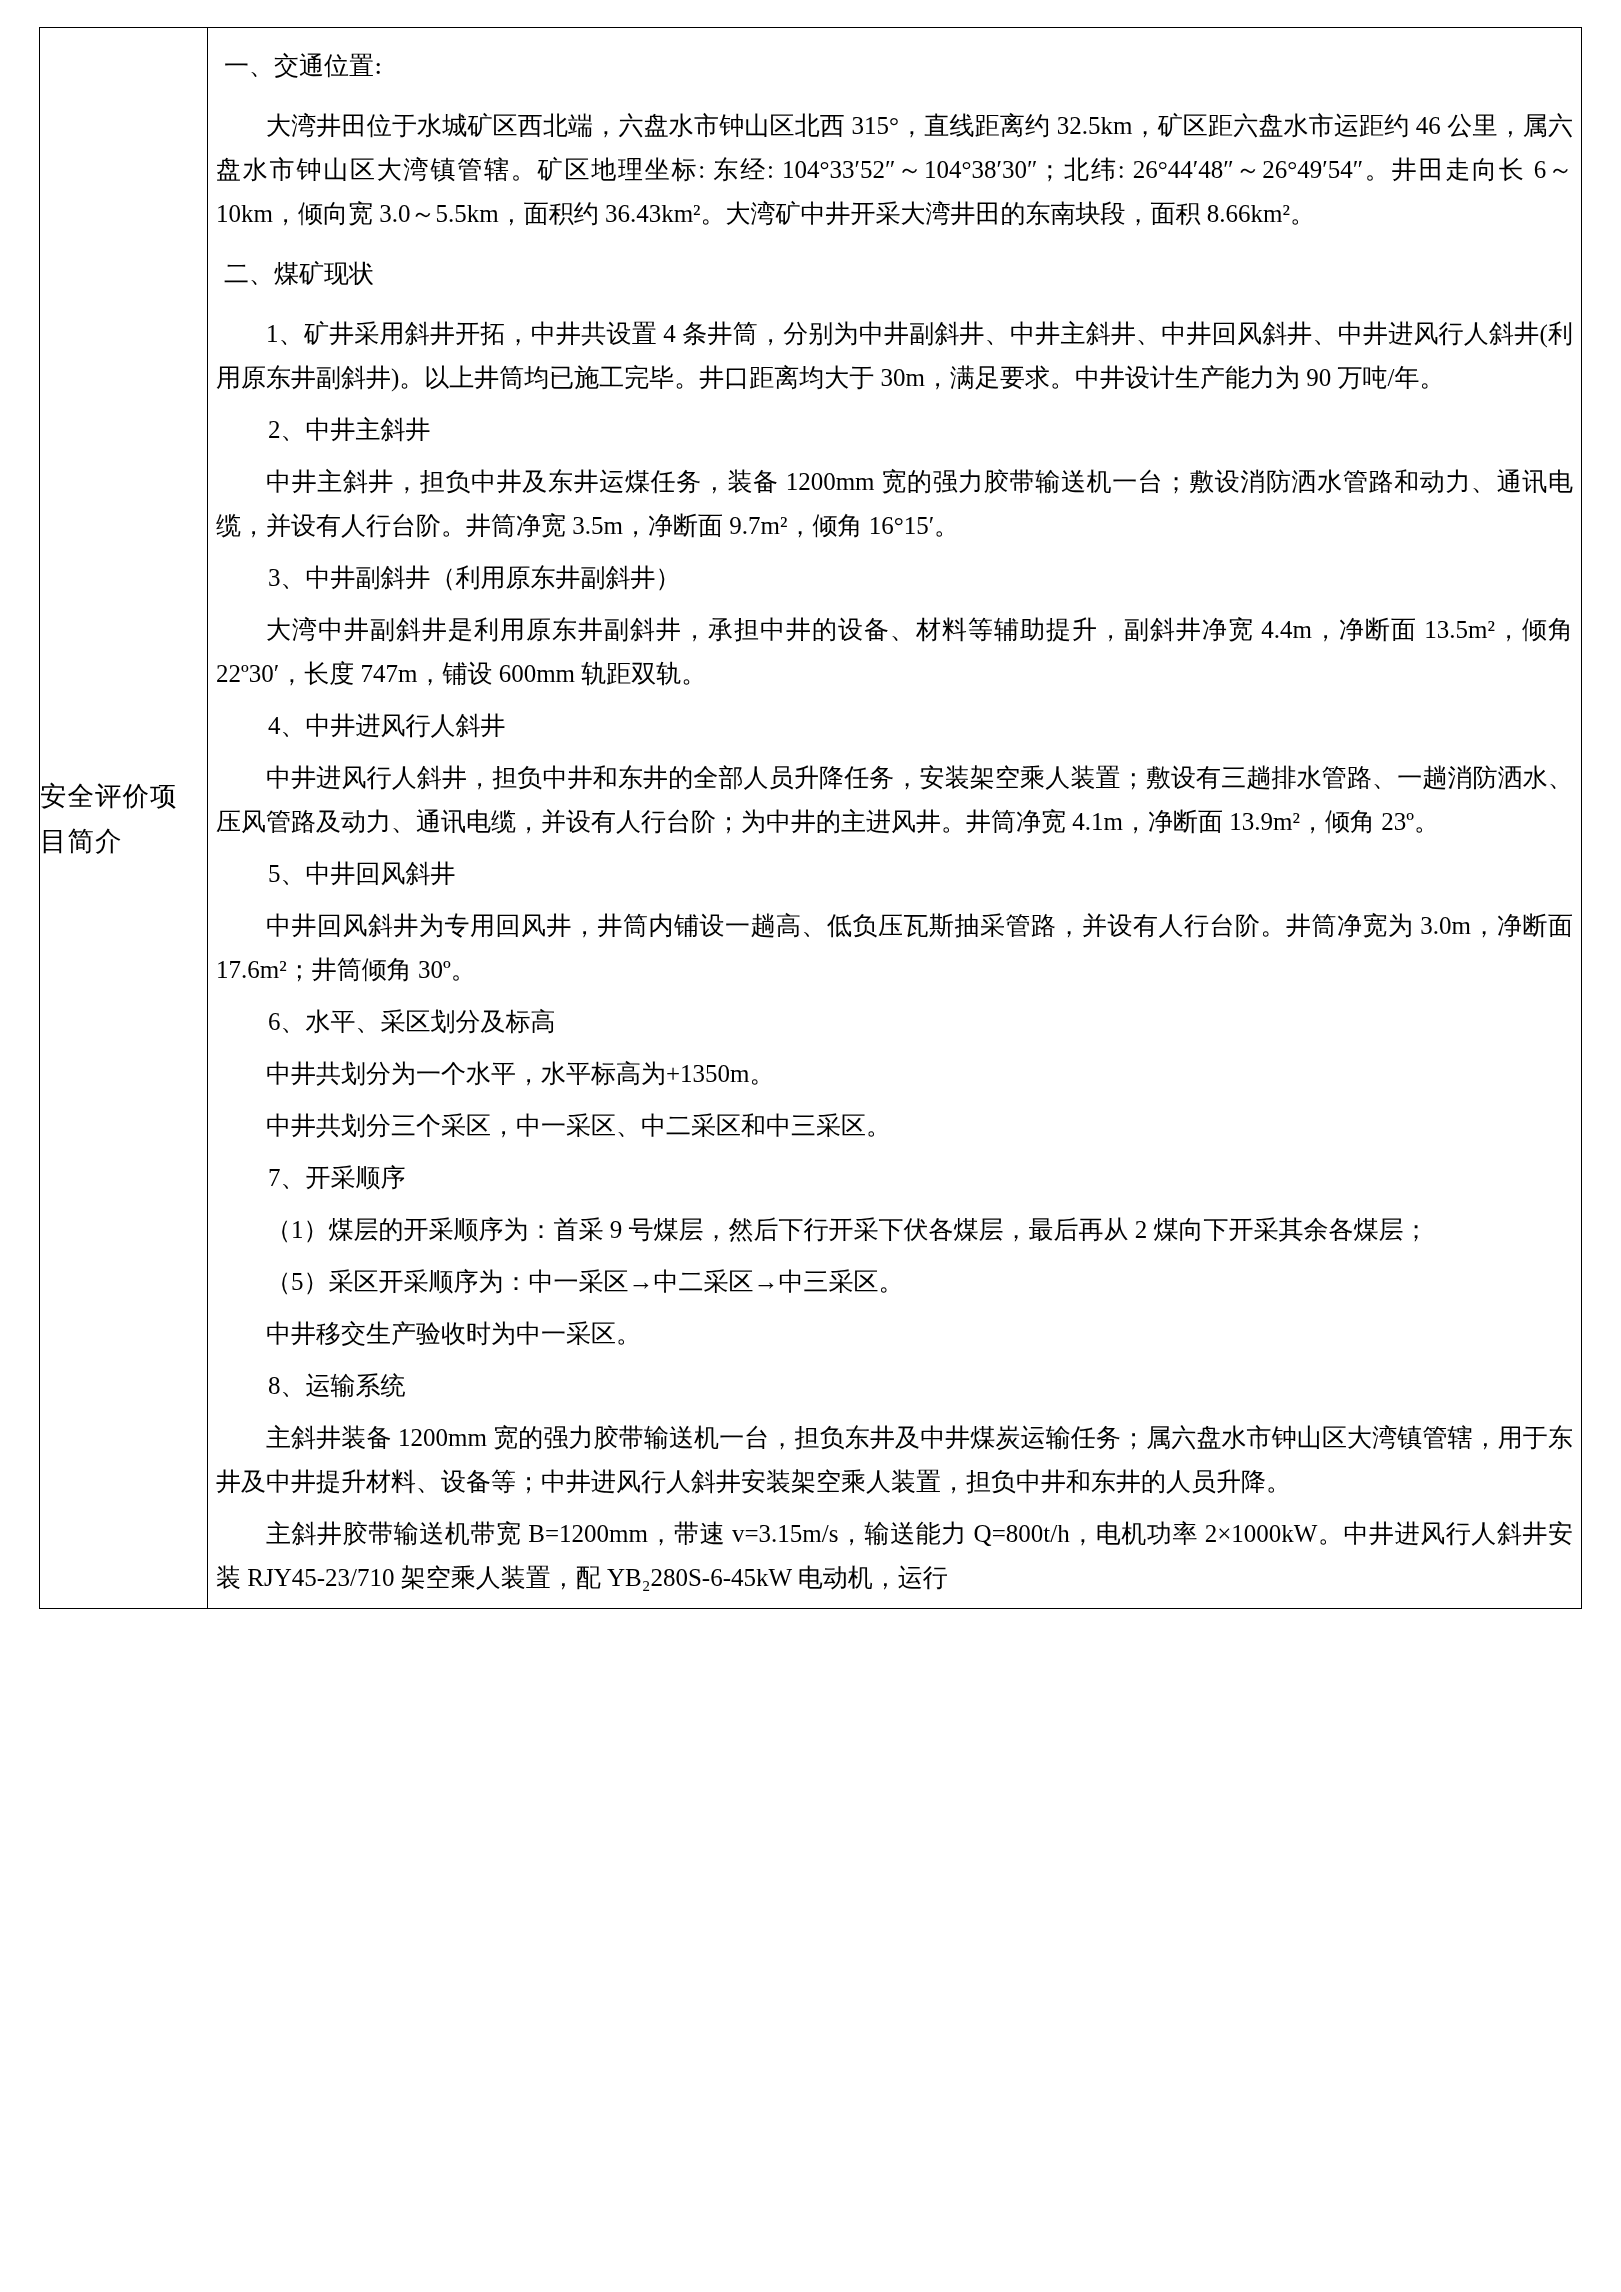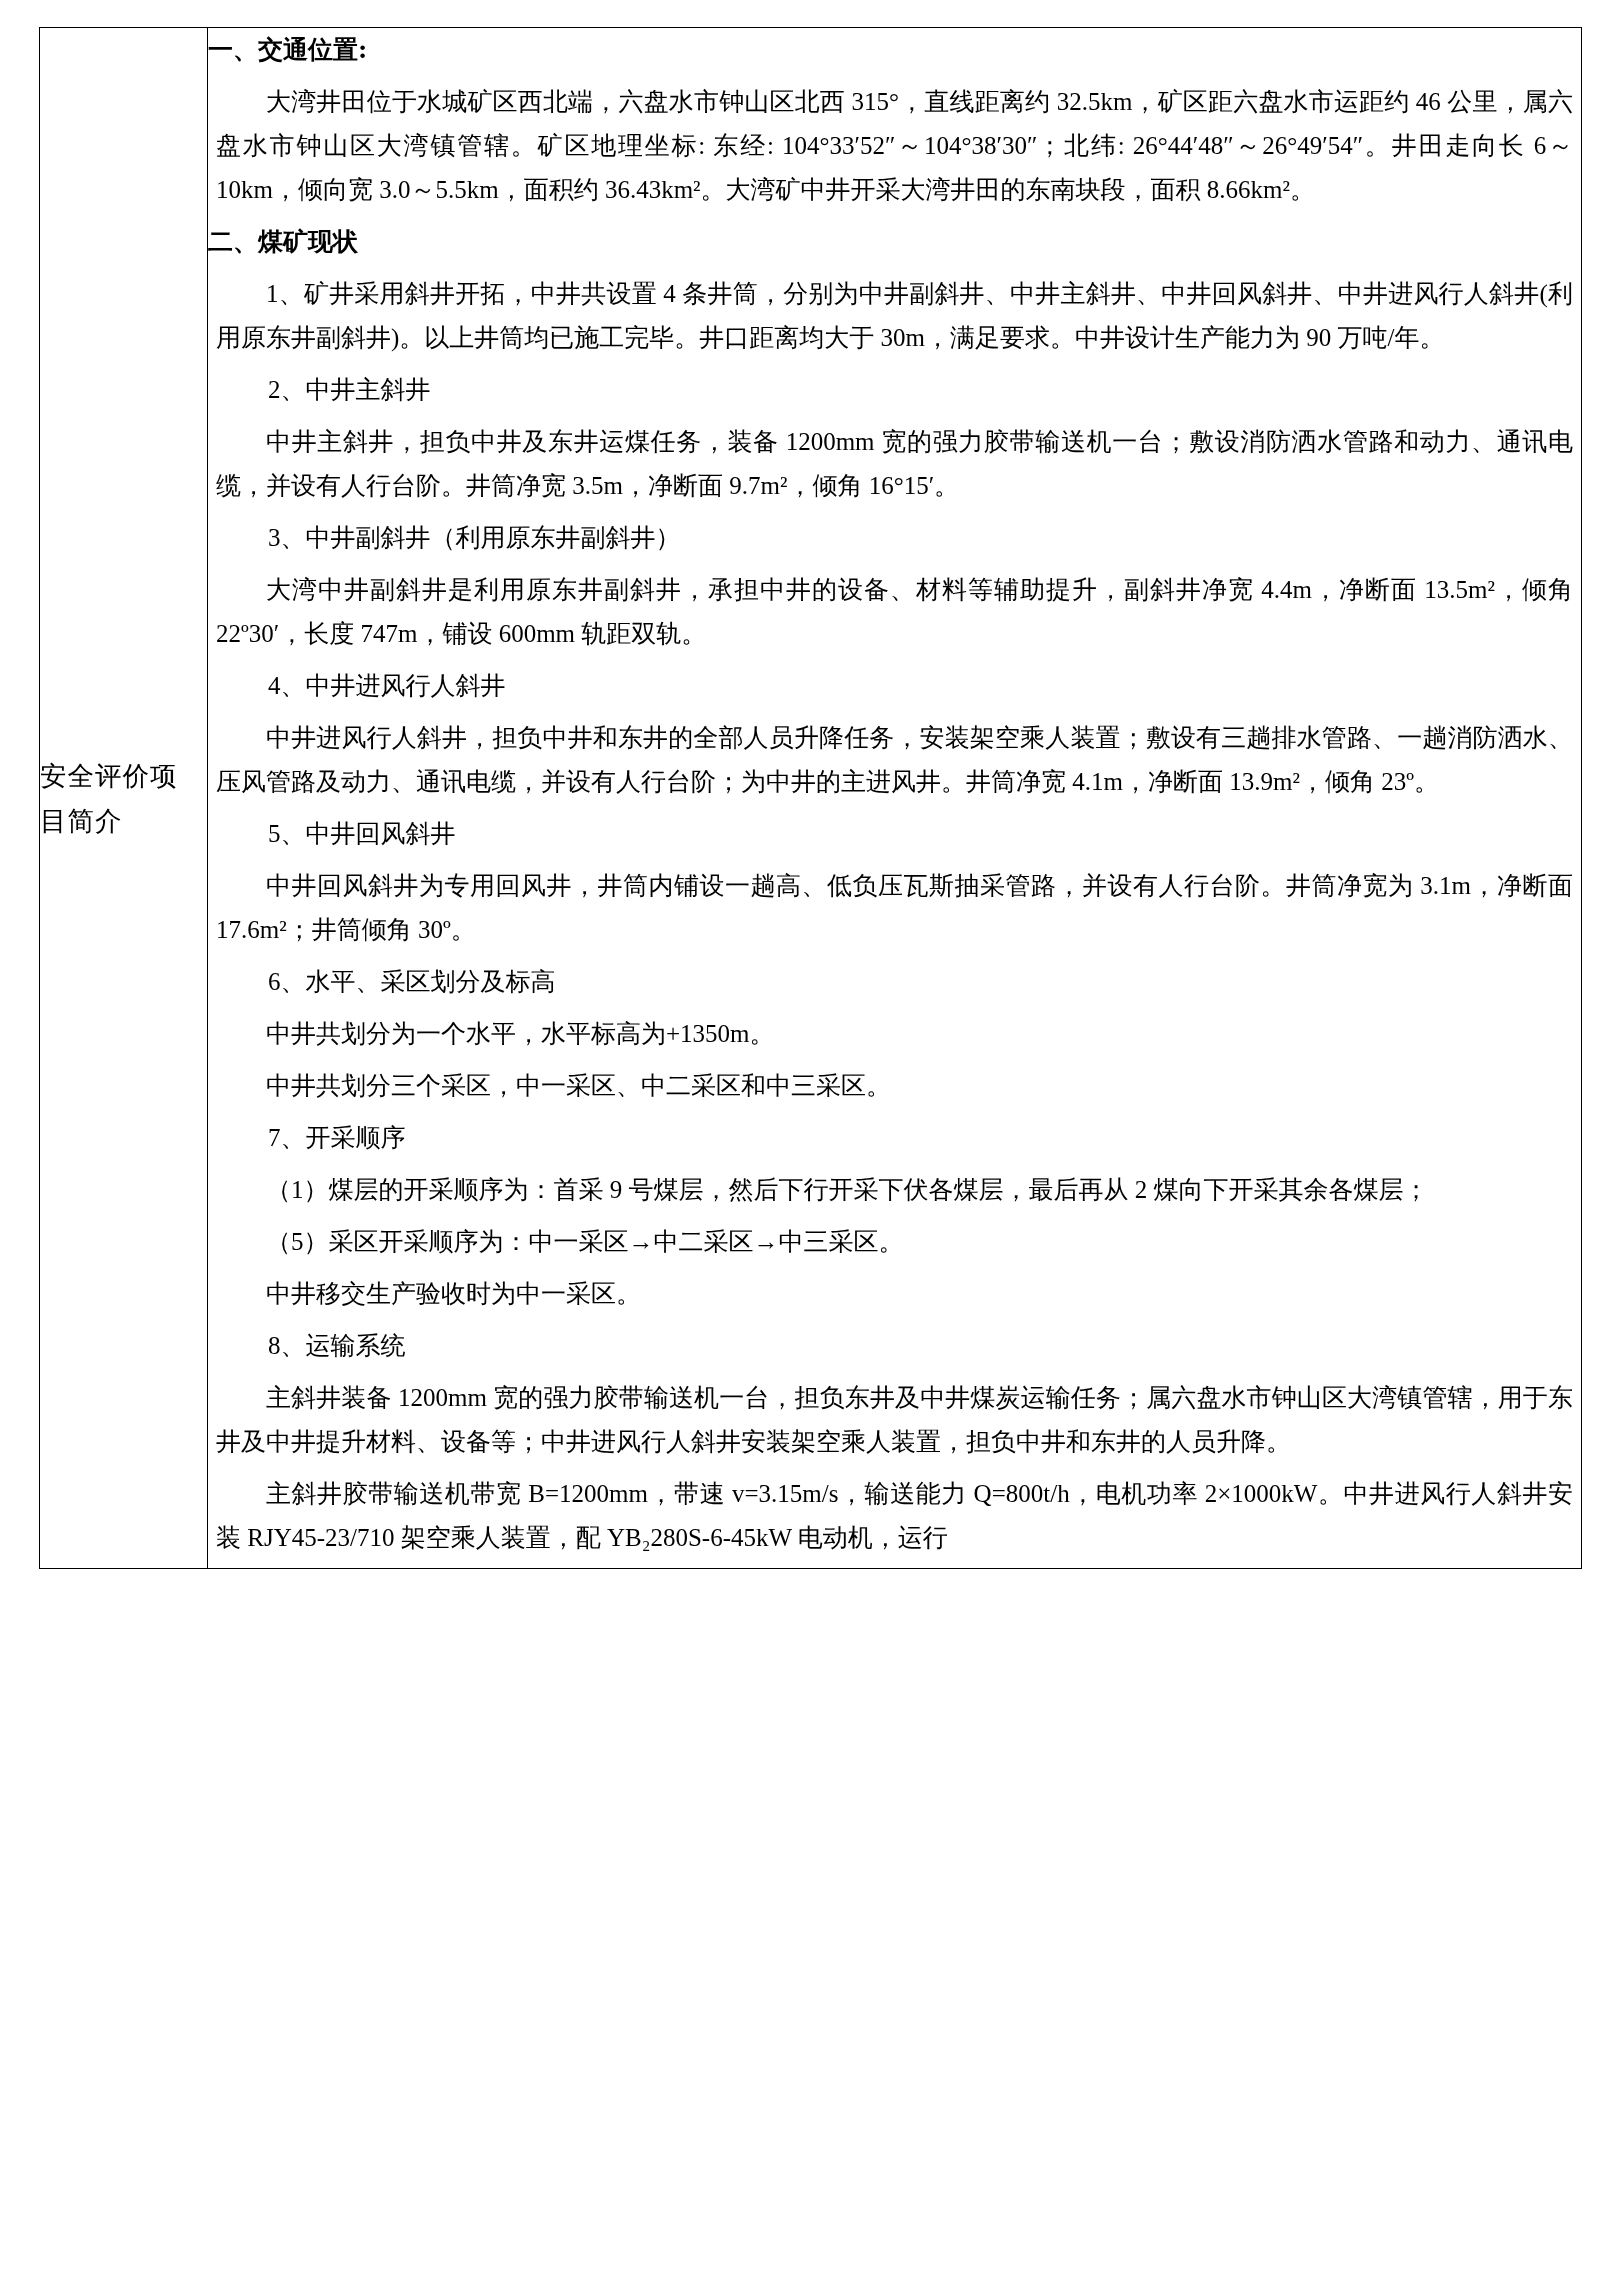--- a/index.html
+++ b/index.html
@@ -43,25 +43,25 @@
     padding: 11.8px 21.6px 9.8px 21.6px;
     vertical-align: top;
   }
   .content-inner {
     font-size: 25px;
     line-height: 44px;
     text-align: justify;
     text-justify: inter-ideograph;
   }
   .heading {
-    font-weight: bold;
+    font-weight: normal;
     font-family: "DejaVu Serif", "Liberation Serif", serif;
     font-size: 25px;
     line-height: 44px;
-    margin: 0;
+    margin: 16px;
   }
   .para {
     margin: 8px;
     text-indent: 2em;
   }
   .para-tight {
     margin: 0;
     text-indent: 2.4em;
   }
   .label-line {
@@ -88,21 +88,21 @@
           <p class="heading">二、煤矿现状</p>
 
           <p class="para">1、矿井采用斜井开拓，中井共设置 4 条井筒，分别为中井副斜井、中井主斜井、中井回风斜井、中井进风行人斜井(利用原东井副斜井)。以上井筒均已施工完毕。井口距离均大于 30m，满足要求。中井设计生产能力为 90 万吨/年。</p>
           <p class="para-tight">2、中井主斜井</p>
           <p class="para">中井主斜井，担负中井及东井运煤任务，装备 1200mm 宽的强力胶带输送机一台；敷设消防洒水管路和动力、通讯电缆，并设有人行台阶。井筒净宽 3.5m，净断面 9.7m²，倾角 16°15′。</p>
           <p class="para-tight">3、中井副斜井（利用原东井副斜井）</p>
           <p class="para">大湾中井副斜井是利用原东井副斜井，承担中井的设备、材料等辅助提升，副斜井净宽 4.4m，净断面 13.5m²，倾角 22º30′，长度 747m，铺设 600mm 轨距双轨。</p>
           <p class="para-tight">4、中井进风行人斜井</p>
           <p class="para">中井进风行人斜井，担负中井和东井的全部人员升降任务，安装架空乘人装置；敷设有三趟排水管路、一趟消防洒水、压风管路及动力、通讯电缆，并设有人行台阶；为中井的主进风井。井筒净宽 4.1m，净断面 13.9m²，倾角 23º。</p>
           <p class="para-tight">5、中井回风斜井</p>
-          <p class="para">中井回风斜井为专用回风井，井筒内铺设一趟高、低负压瓦斯抽采管路，并设有人行台阶。井筒净宽为 3.1m，净断面 17.6m²；井筒倾角 30º。</p>
+          <p class="para">中井回风斜井为专用回风井，井筒内铺设一趟高、低负压瓦斯抽采管路，并设有人行台阶。井筒净宽为 3.0m，净断面 17.6m²；井筒倾角 30º。</p>
           <p class="para-tight">6、水平、采区划分及标高</p>
           <p class="para">中井共划分为一个水平，水平标高为+1350m。</p>
           <p class="para">中井共划分三个采区，中一采区、中二采区和中三采区。</p>
           <p class="para-tight">7、开采顺序</p>
           <p class="para">（1）煤层的开采顺序为：首采 9 号煤层，然后下行开采下伏各煤层，最后再从 2 煤向下开采其余各煤层；</p>
           <p class="para">（5）采区开采顺序为：中一采区→中二采区→中三采区。</p>
           <p class="para">中井移交生产验收时为中一采区。</p>
           <p class="para-tight">8、运输系统</p>
           <p class="para">主斜井装备 1200mm 宽的强力胶带输送机一台，担负东井及中井煤炭运输任务；属六盘水市钟山区大湾镇管辖，用于东井及中井提升材料、设备等；中井进风行人斜井安装架空乘人装置，担负中井和东井的人员升降。</p>
           <p class="para">主斜井胶带输送机带宽 B=1200mm，带速 v=3.15m/s，输送能力 Q=800t/h，电机功率 2×1000kW。中井进风行人斜井安装 RJY45-23/710 架空乘人装置，配 YB₂280S-6-45kW 电动机，运行</p>

